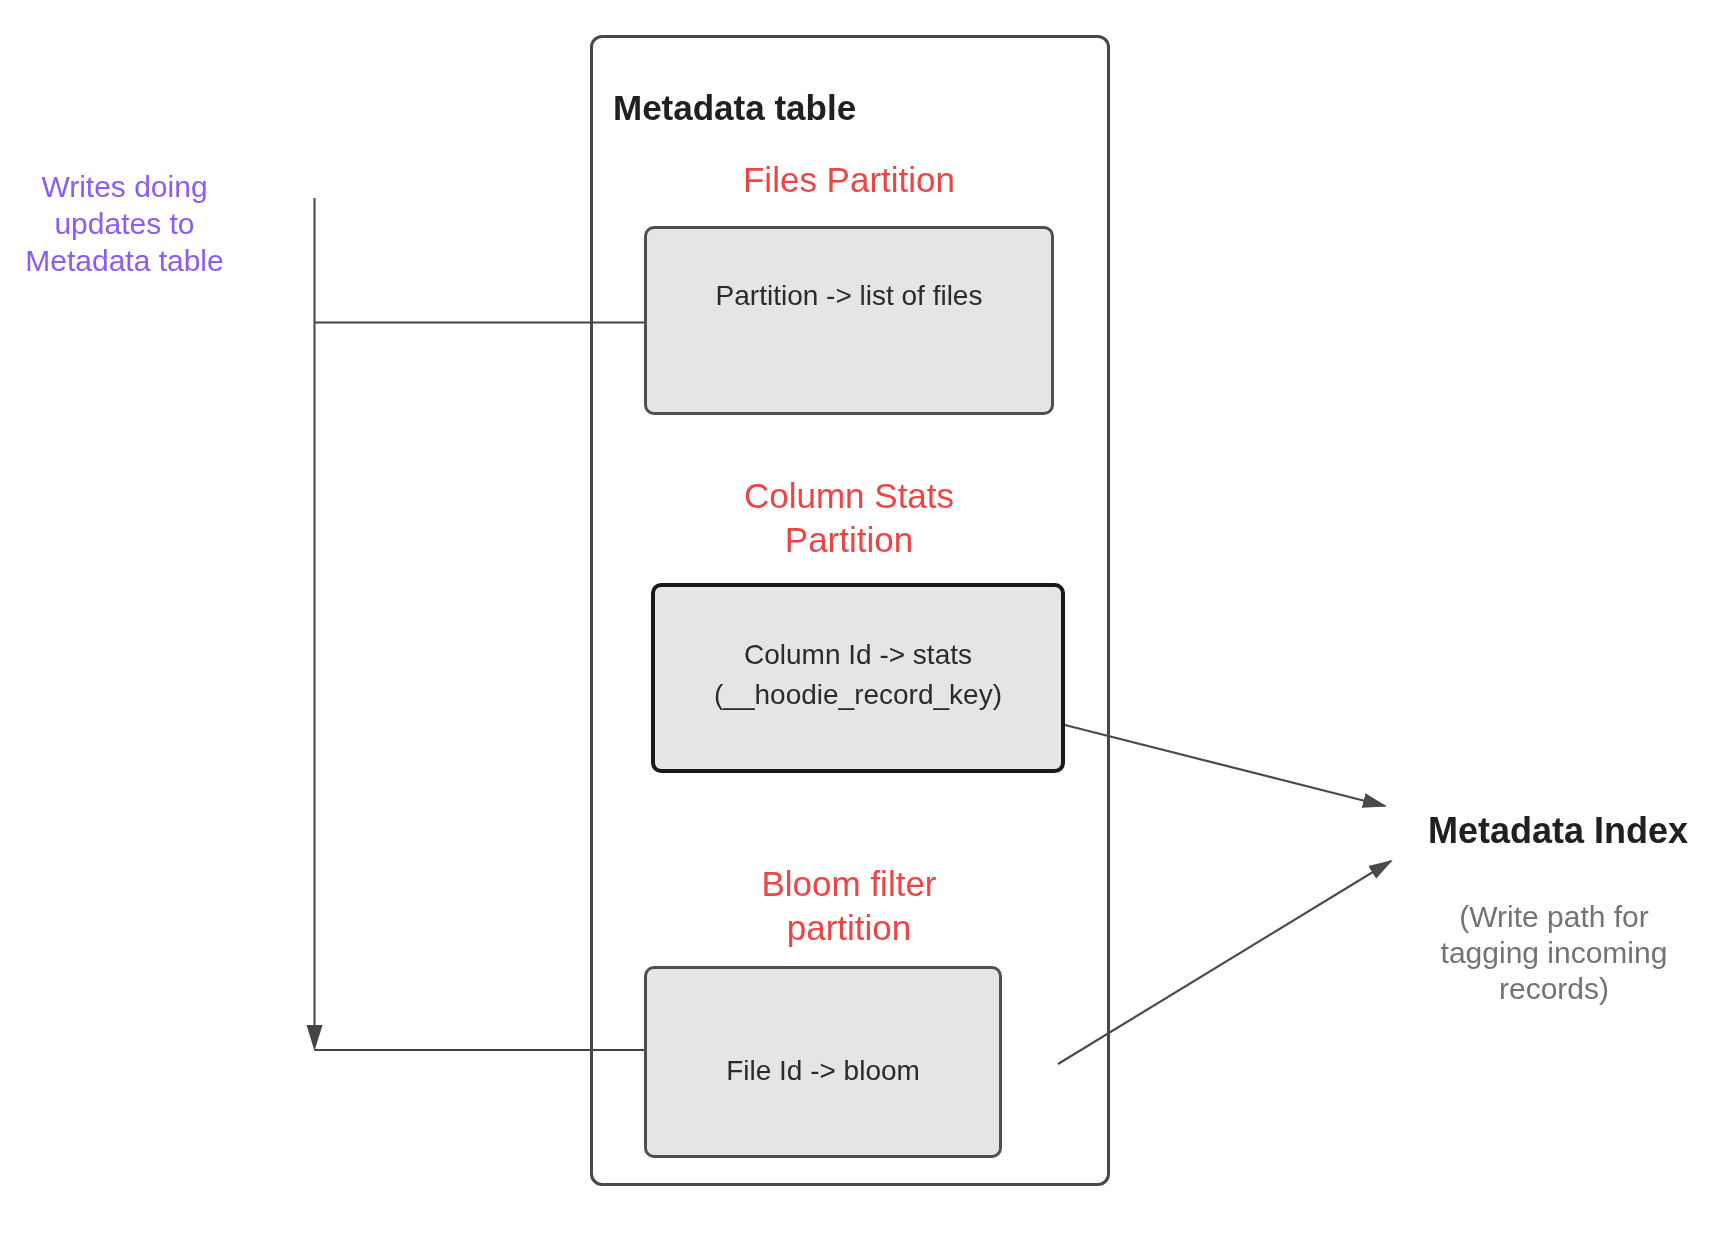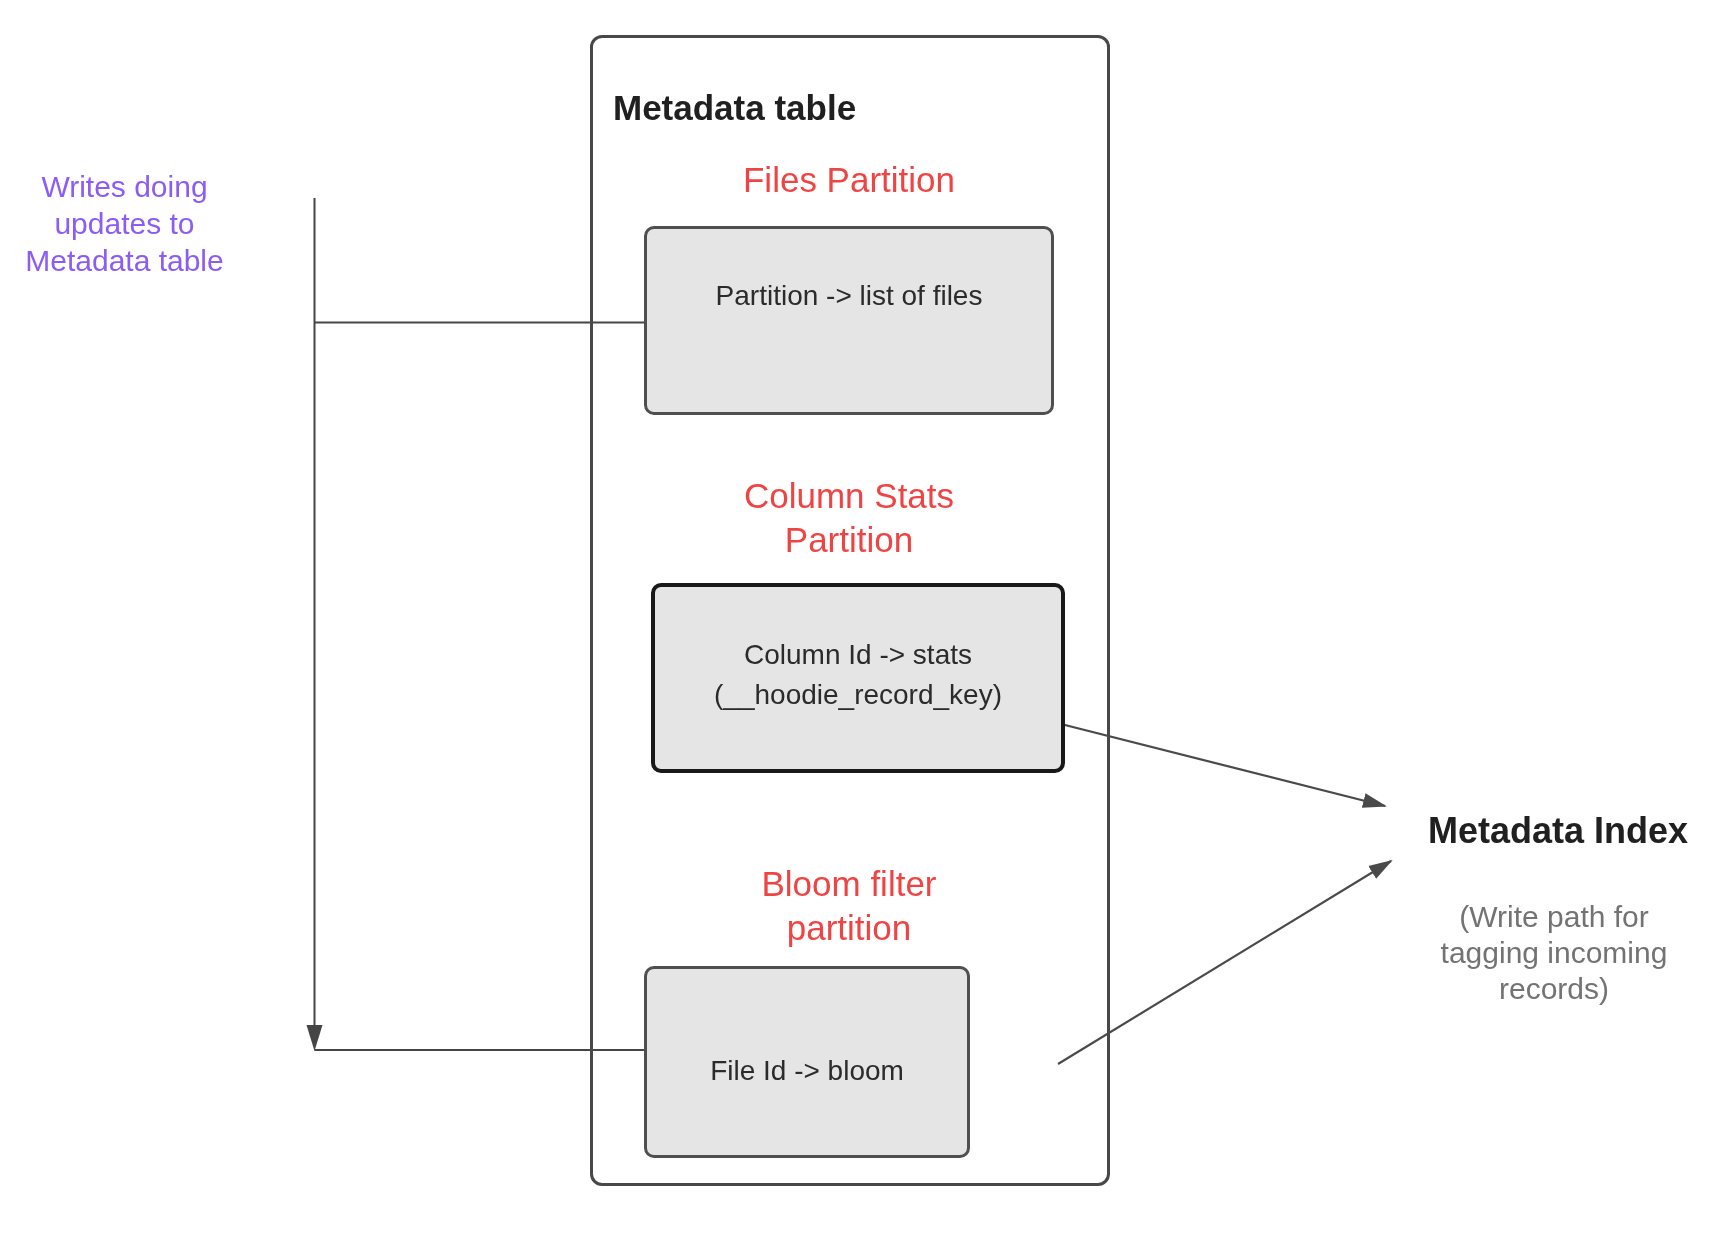--- a/index.html
+++ b/index.html
@@ -49,21 +49,21 @@
   }
   .stats-box {
     left: 643px; top: 583px;
     width: 414px; height: 190px;
     border: 4px solid #191919;
     padding-bottom: 6px;
     margin-left: 8px;
   }
   .bloom-box {
     left: 644px; top: 966px;
-    width: 326px; height: 192px;
+    width: 358px; height: 192px;
     padding-top: 18px;
   }
   .box-body {
     font-size: 28px;
     line-height: 40px;
     white-space: pre-line;
     color: #2b2b2b;
   }
   .table-title {
     position: absolute;

